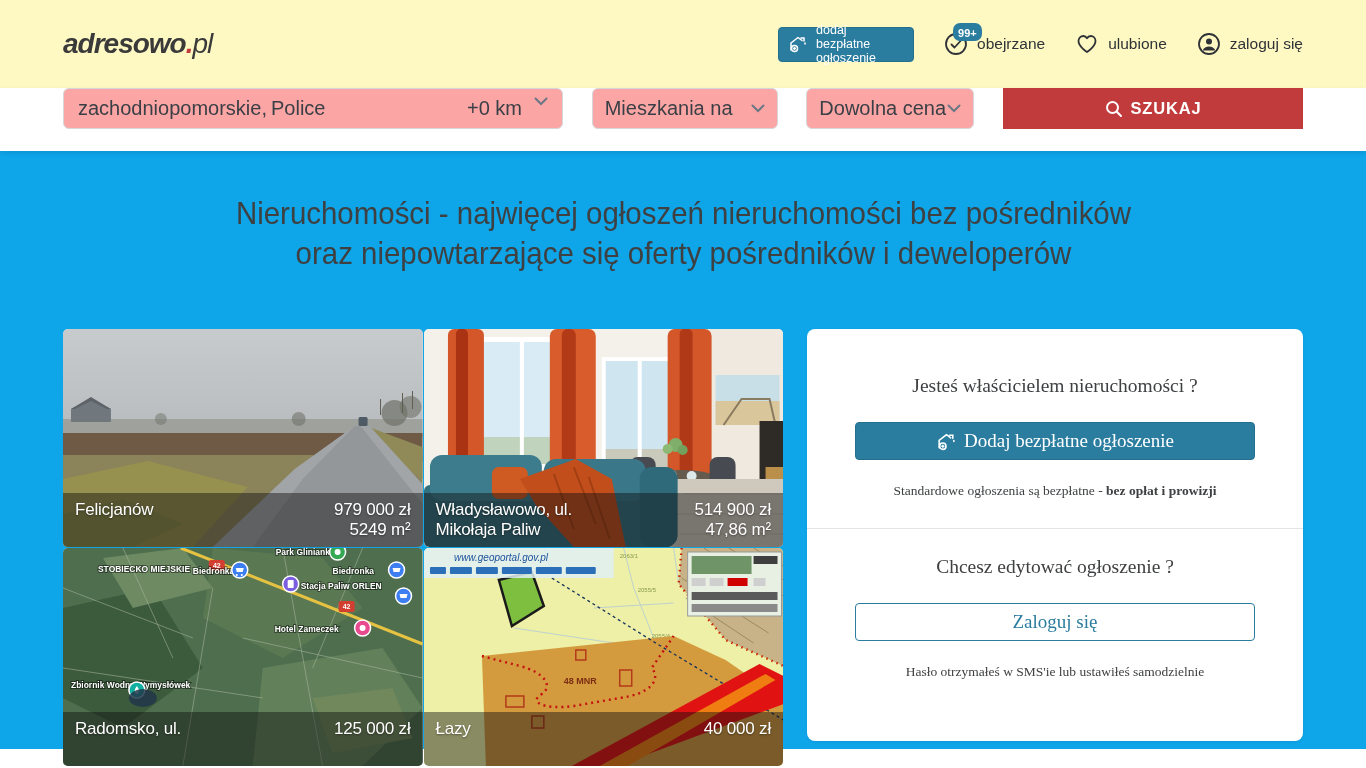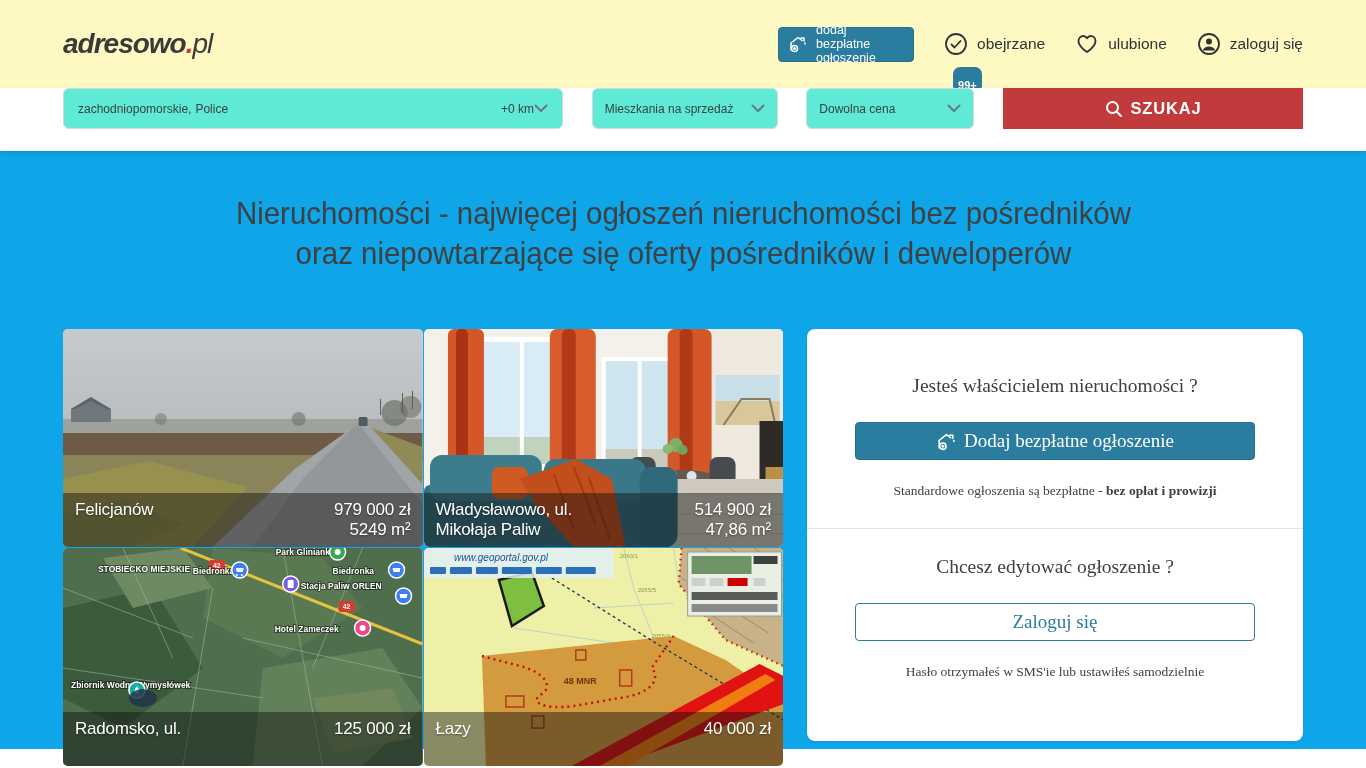--- a/index.html
+++ b/index.html
@@ -13,30 +13,30 @@
   .logo-main { font-weight:700; color:#3a3a3a; }
   .logo-dot  { font-weight:700; color:#c23b3c; }
   .logo-tld  { font-weight:400; color:#3a3a3a; }
   .topbar-right { display:flex; align-items:center; gap:30px; }
   .btn-add { display:flex; align-items:center; gap:8px; width:136px; height:35px; padding:0 9px;
     background:#2b7d9f; border:1px solid #256f8e; border-radius:4px; color:#fff; cursor:pointer;
     font-family:inherit; font-size:12.5px; line-height:14px; text-align:left; }
   .top-item { display:flex; align-items:center; gap:9px; font-size:15.5px; color:#2f3237; cursor:pointer; }
   .icon-wrap { position:relative; width:24px; height:24px; }
   .badge { position:absolute; top:-9px; left:9px; background:#2b7d9f; color:#fff; font-size:11px;
-    font-weight:700; padding:12px 5px 2px; border-radius:7px; line-height:12px;margin-top:44px; }
+    font-weight:700; padding:4px 5px 2px; border-radius:7px; line-height:12px; }
 
   
   .searchbar { display:flex; align-items:center; justify-content:space-between; padding:0 63px 22px; background:#fff;
     box-shadow:0 2px 5px rgba(0,0,0,.10); position:relative; z-index:2; }
-  .field { height:41px; border:1px solid #d5d8db; border-radius:6px; background:#5eead4;
-    display:flex; align-items:center; font-size:12px; color:#3a3f45; cursor:pointer; }
+  .field { height:41px; border:1px solid #d5d8db; border-radius:6px; background:#fca5a5;
+    display:flex; align-items:center; font-size:20px; color:#3a3f45; cursor:pointer; }
   .loc-field { width:500px; justify-content:space-between; padding:0 14px; }
   .loc-text span { margin-right:4px; }
-  .radius { display:flex; align-items:center; }
+  .radius { display:flex; align-items:flex-start; gap:12px; }
   .sel { padding:0 12px; justify-content:space-between; }
   .sel-cat { width:186px; }
   .sel-cat .sel-text { max-width:130px; overflow:hidden; white-space:nowrap; }
   .sel-price { width:168px; }
   .chev { color:#6b7785; flex:0 0 auto; }
   .btn-search { width:300px; height:41px; background:#c23b3c; border:none; border-radius:0; color:#fff;
     font-family:inherit; font-weight:700; font-size:16.5px; letter-spacing:.8px; display:flex;
     align-items:center; justify-content:center; gap:8px; cursor:pointer; }
 
   

